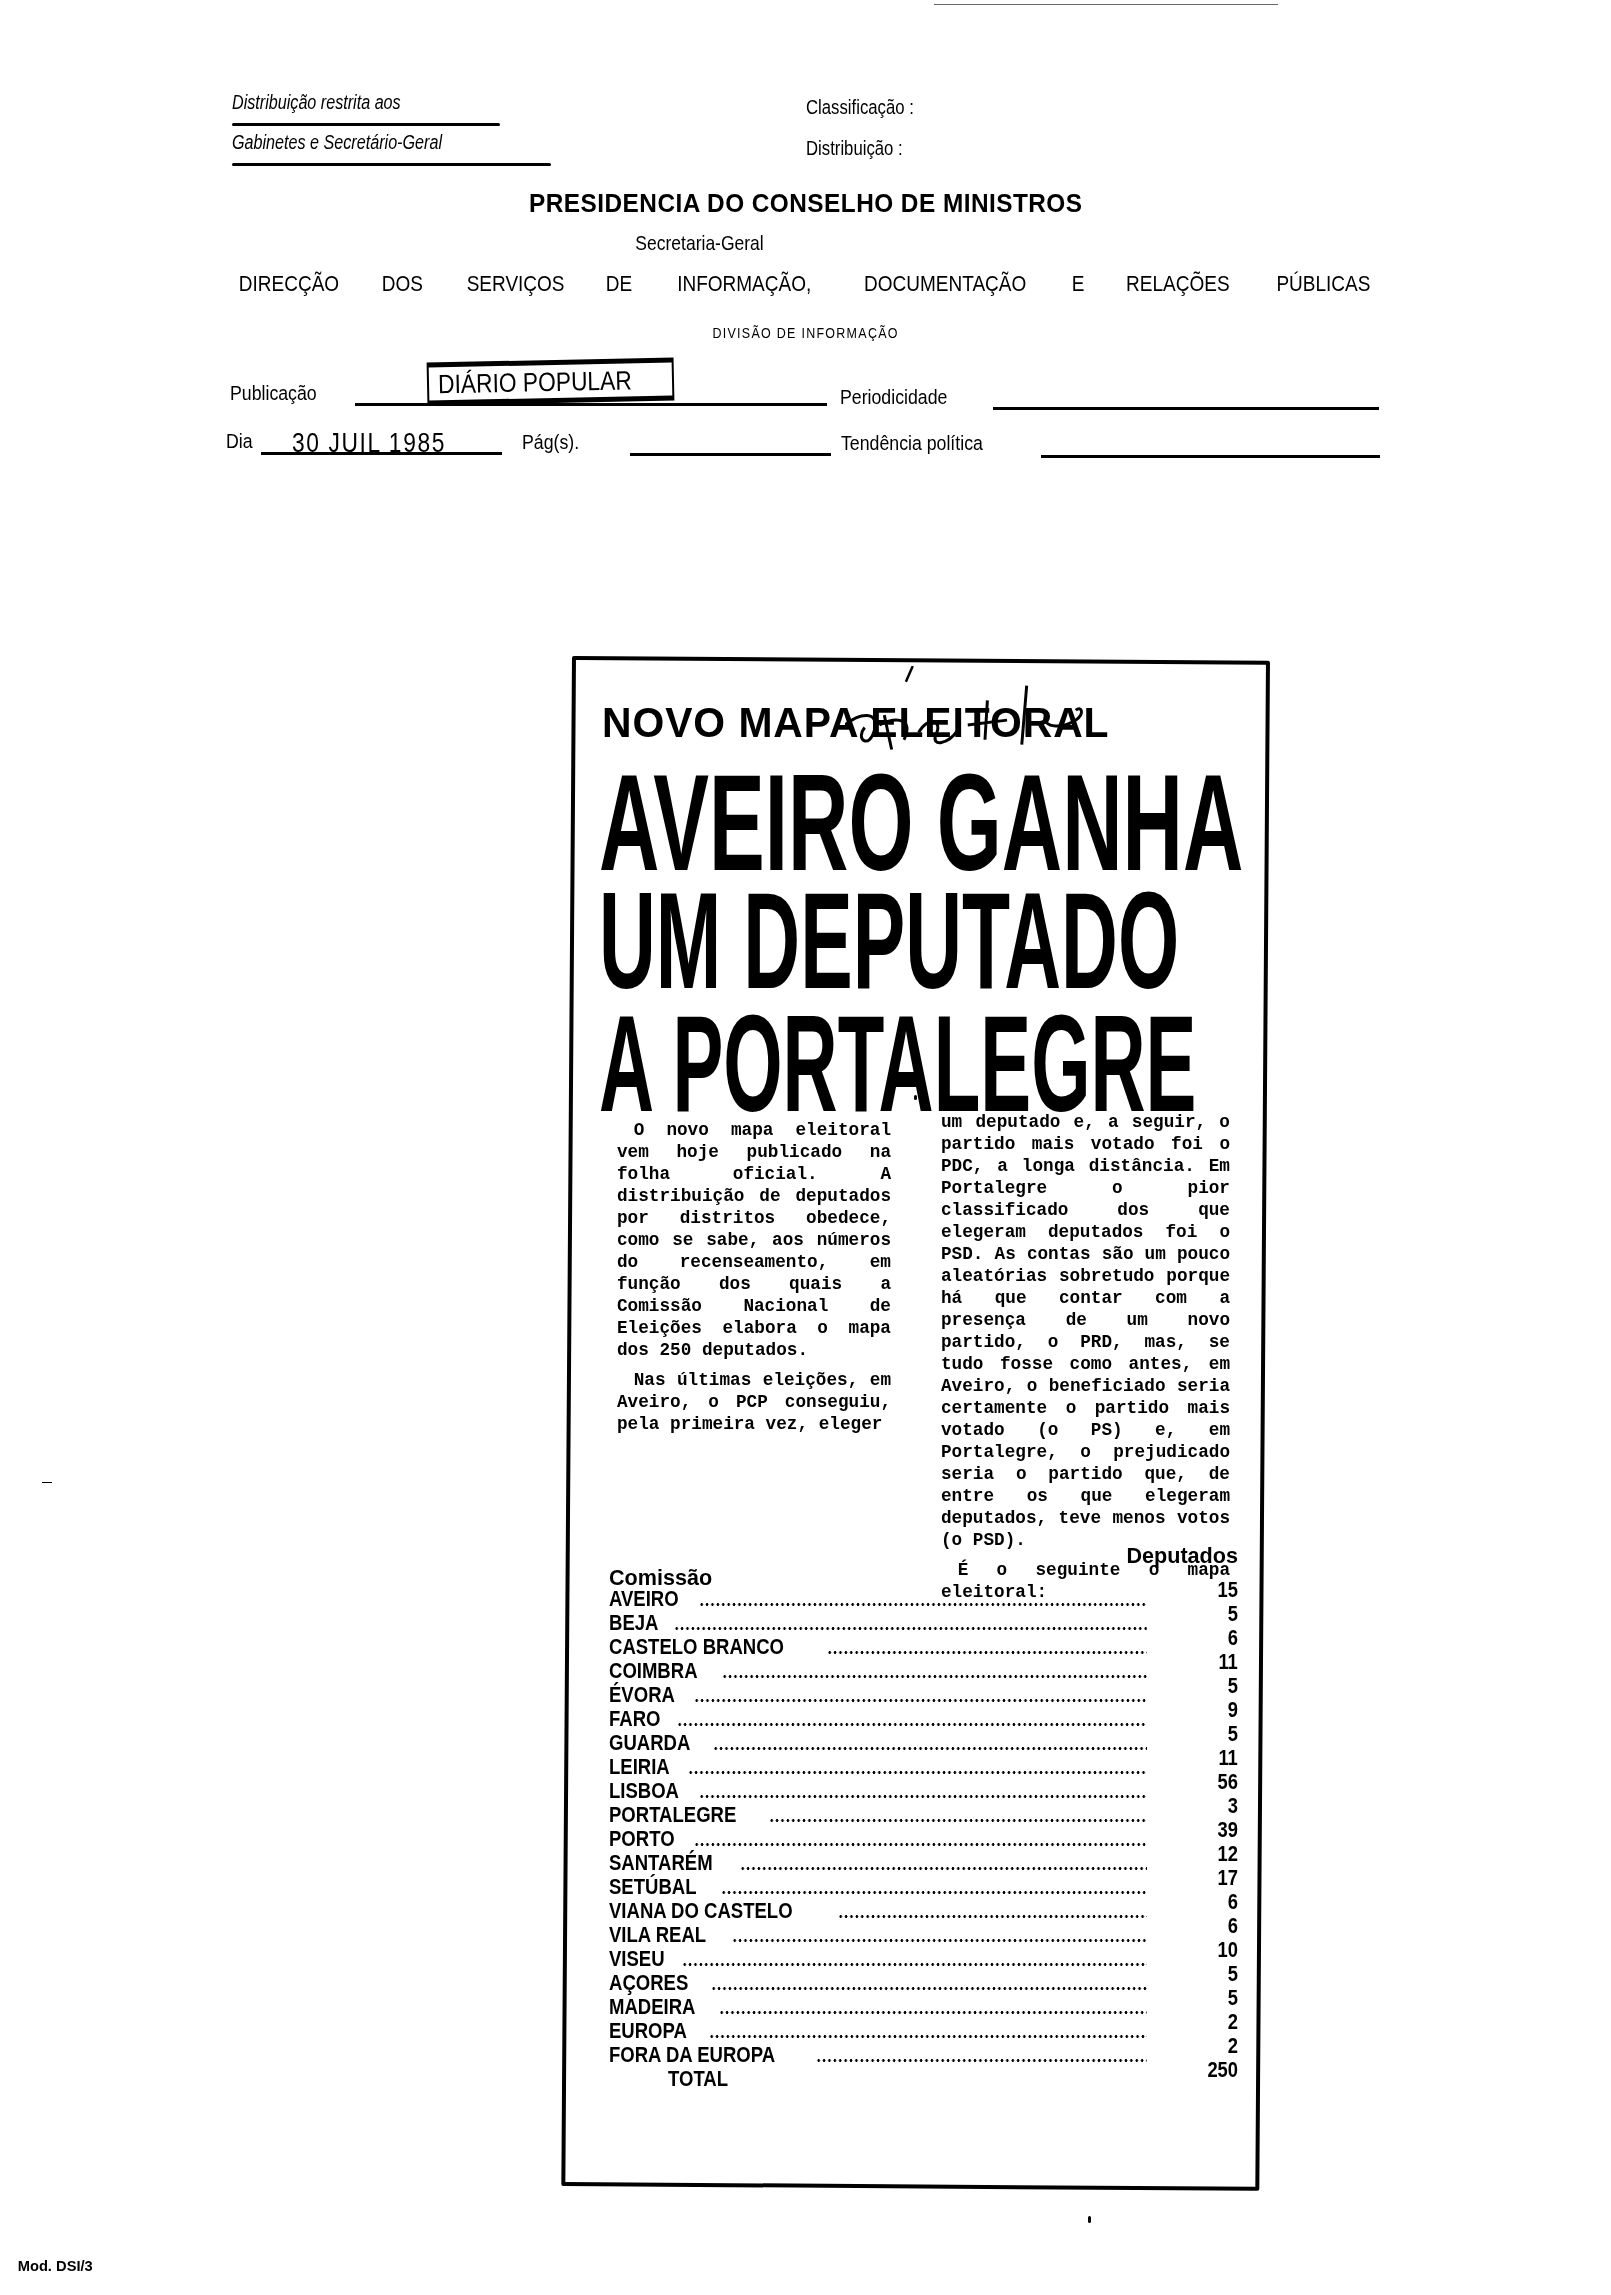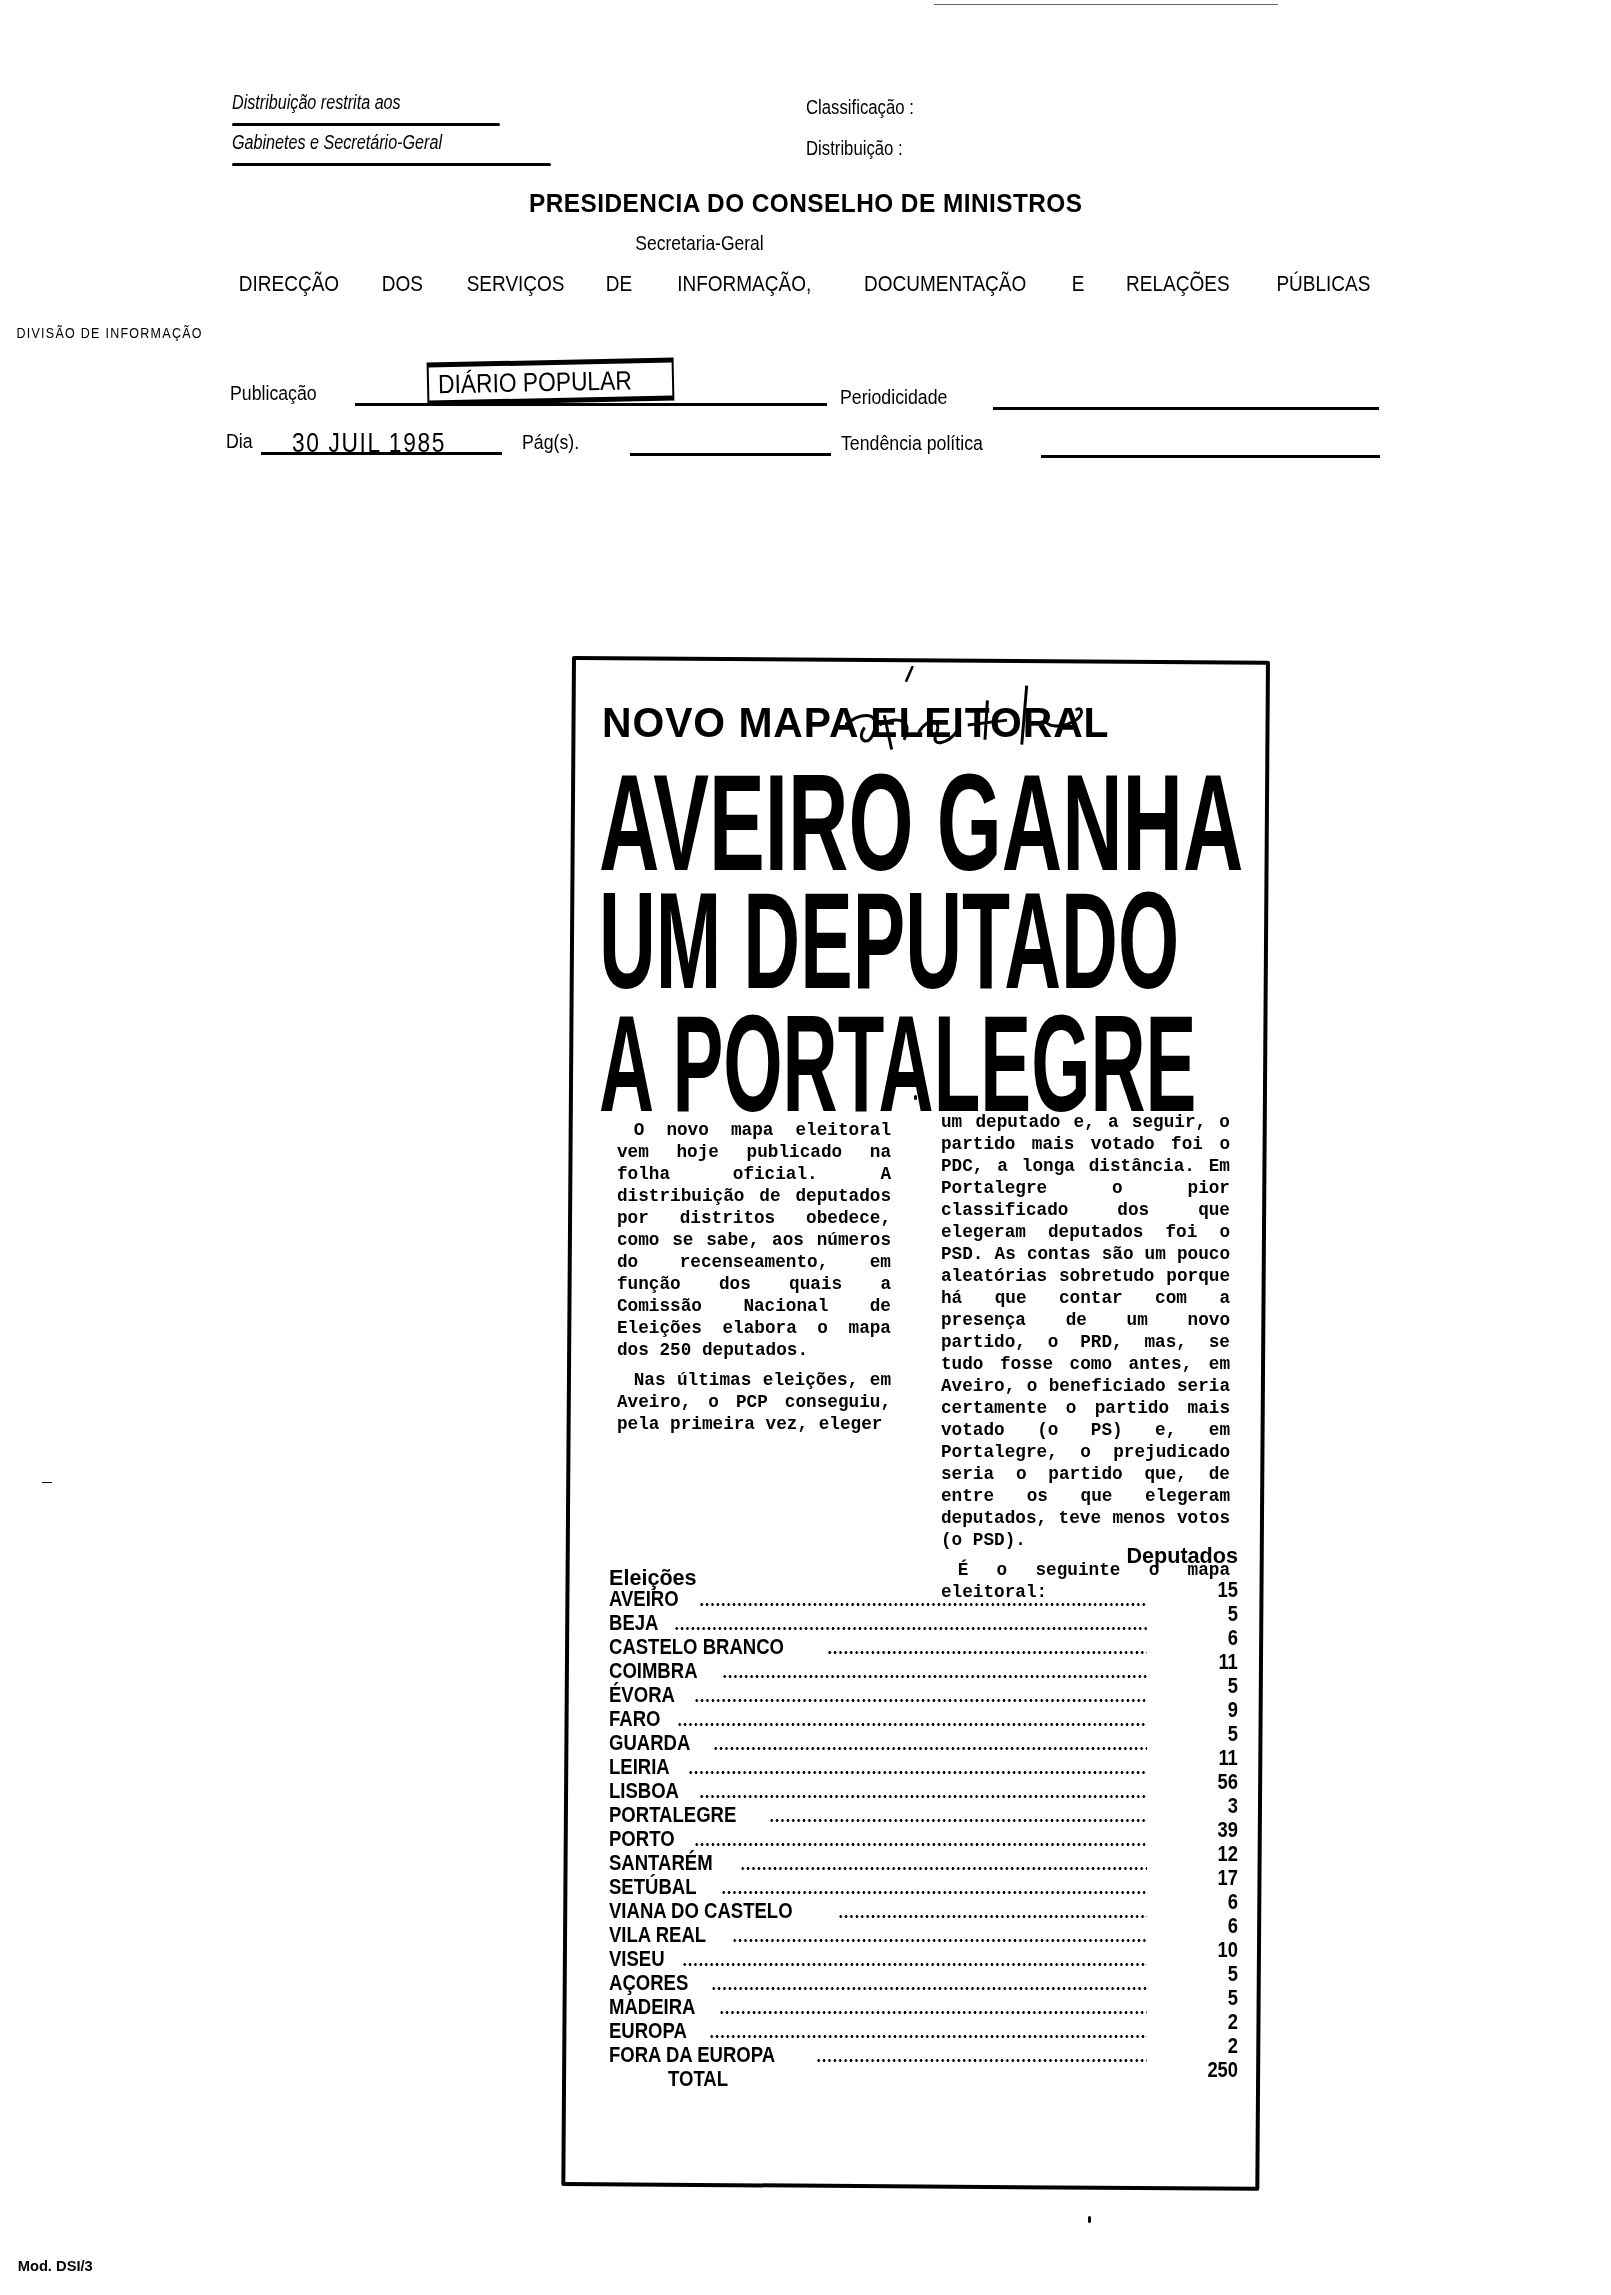--- a/index.html
+++ b/index.html
@@ -24,21 +24,21 @@
       font-size: 26.5px; letter-spacing: 0.5px;
     }
     .pcm-title span { display: inline-block; transform: scaleX(0.92); }
     .secgeral { left: 0; width: 1400px; text-align: center; font-size: 20.6px; }
     .secgeral span { display: inline-block; transform: scaleX(0.85); }
     .direccao {
       left: 232px; width: 1145px; font-size: 21.6px; display: flex; justify-content: space-between;
       white-space: nowrap;
     }
     .direccao span { display: inline-block; transform: scaleX(0.88); }
-    .divisao { left: 0; width: 1612px; text-align: left; font-size: 14.7px; letter-spacing: 1.5px; }
+    .divisao { left: 0; width: 1612px; text-align: center; font-size: 14.7px; letter-spacing: 1.5px; }
     .divisao span { display: inline-block; transform: scaleX(0.85); }
 
     .field-label { font-size: 19.7px; white-space: nowrap; transform: scaleX(0.9); transform-origin: left top; }
     .field-line { height: 2.9px; background: #000; }
     .stamp {
       border: 2.9px solid #000; border-top-width: 5.9px; border-bottom-width: 5.9px;
       font-size: 26.5px; padding: 2px 8.8px 0 8.8px; white-space: nowrap;
       transform: rotate(-1.2deg);
     }
     .stamp span { display: inline-block; transform: scaleX(0.86); transform-origin: left center; }
@@ -177,21 +177,21 @@
   <p class="indent" style="margin-top:4.9px;">Nas últimas eleições, em Aveiro, o PCP conseguiu, pela primeira vez, eleger</p>
 </div>
 
 <div class="abs col col-right">
   <p>um deputado e, a seguir, o partido mais votado foi o PDC, a longa distância. Em Portalegre o pior classificado dos que elegeram deputados foi o PSD. As contas são um pouco aleatórias sobretudo porque há que contar com a presença de um novo partido, o PRD, mas, se tudo fosse como antes, em Aveiro, o beneficiado seria certamente o partido mais votado (o PS) e, em Portalegre, o prejudicado seria o partido que, de entre os que elegeram deputados, teve menos votos (o PSD).</p>
   <p class="indent">É o seguinte o mapa eleitoral:</p>
 </div>
 
 <div class="abs table-wrap">
   <div class="dep-head">Deputados</div>
-  <div class="circ-head">Eleições</div>
+  <div class="circ-head">Comissão</div>
   <div class="rows">
     <div class="row">
         <span class="name">AVEIRO</span>
         <span class="dots"></span>
         <span class="val">15</span>
       </div>
     <div class="row">
         <span class="name">BEJA</span>
         <span class="dots"></span>
         <span class="val">5</span>

